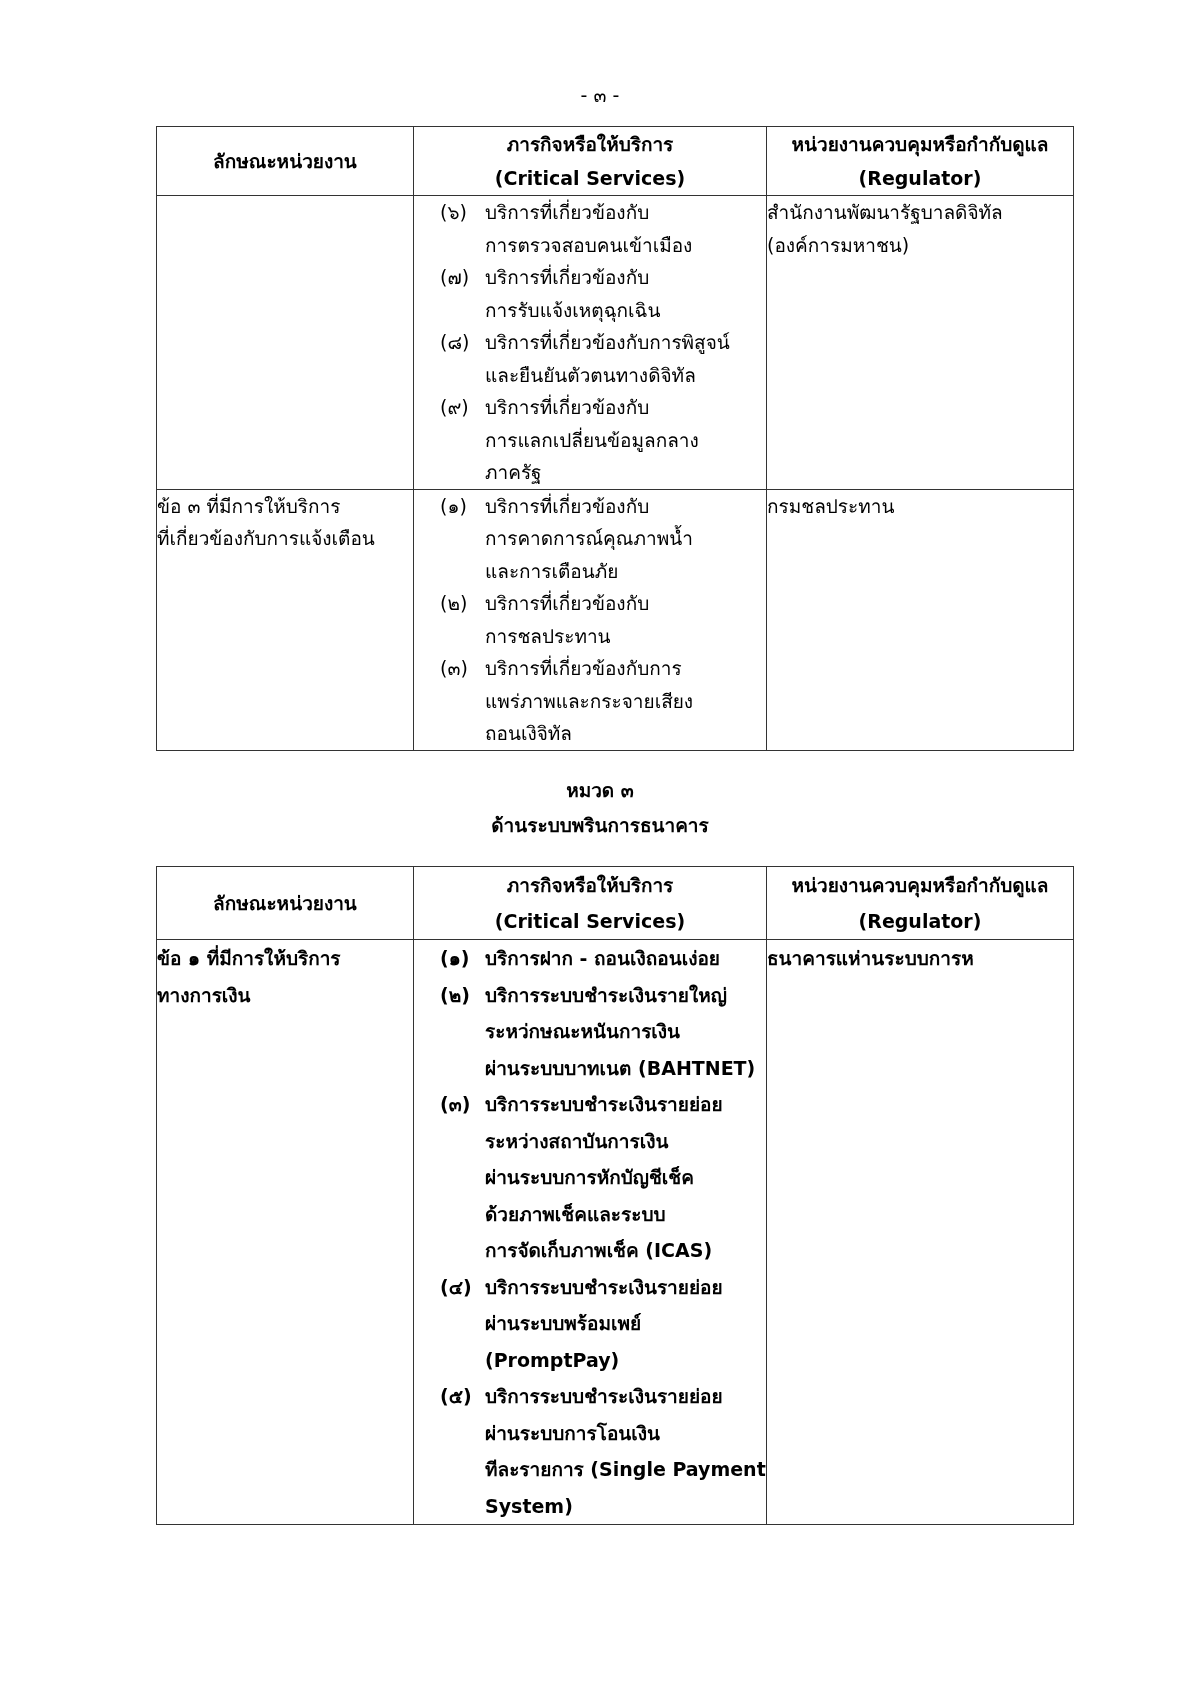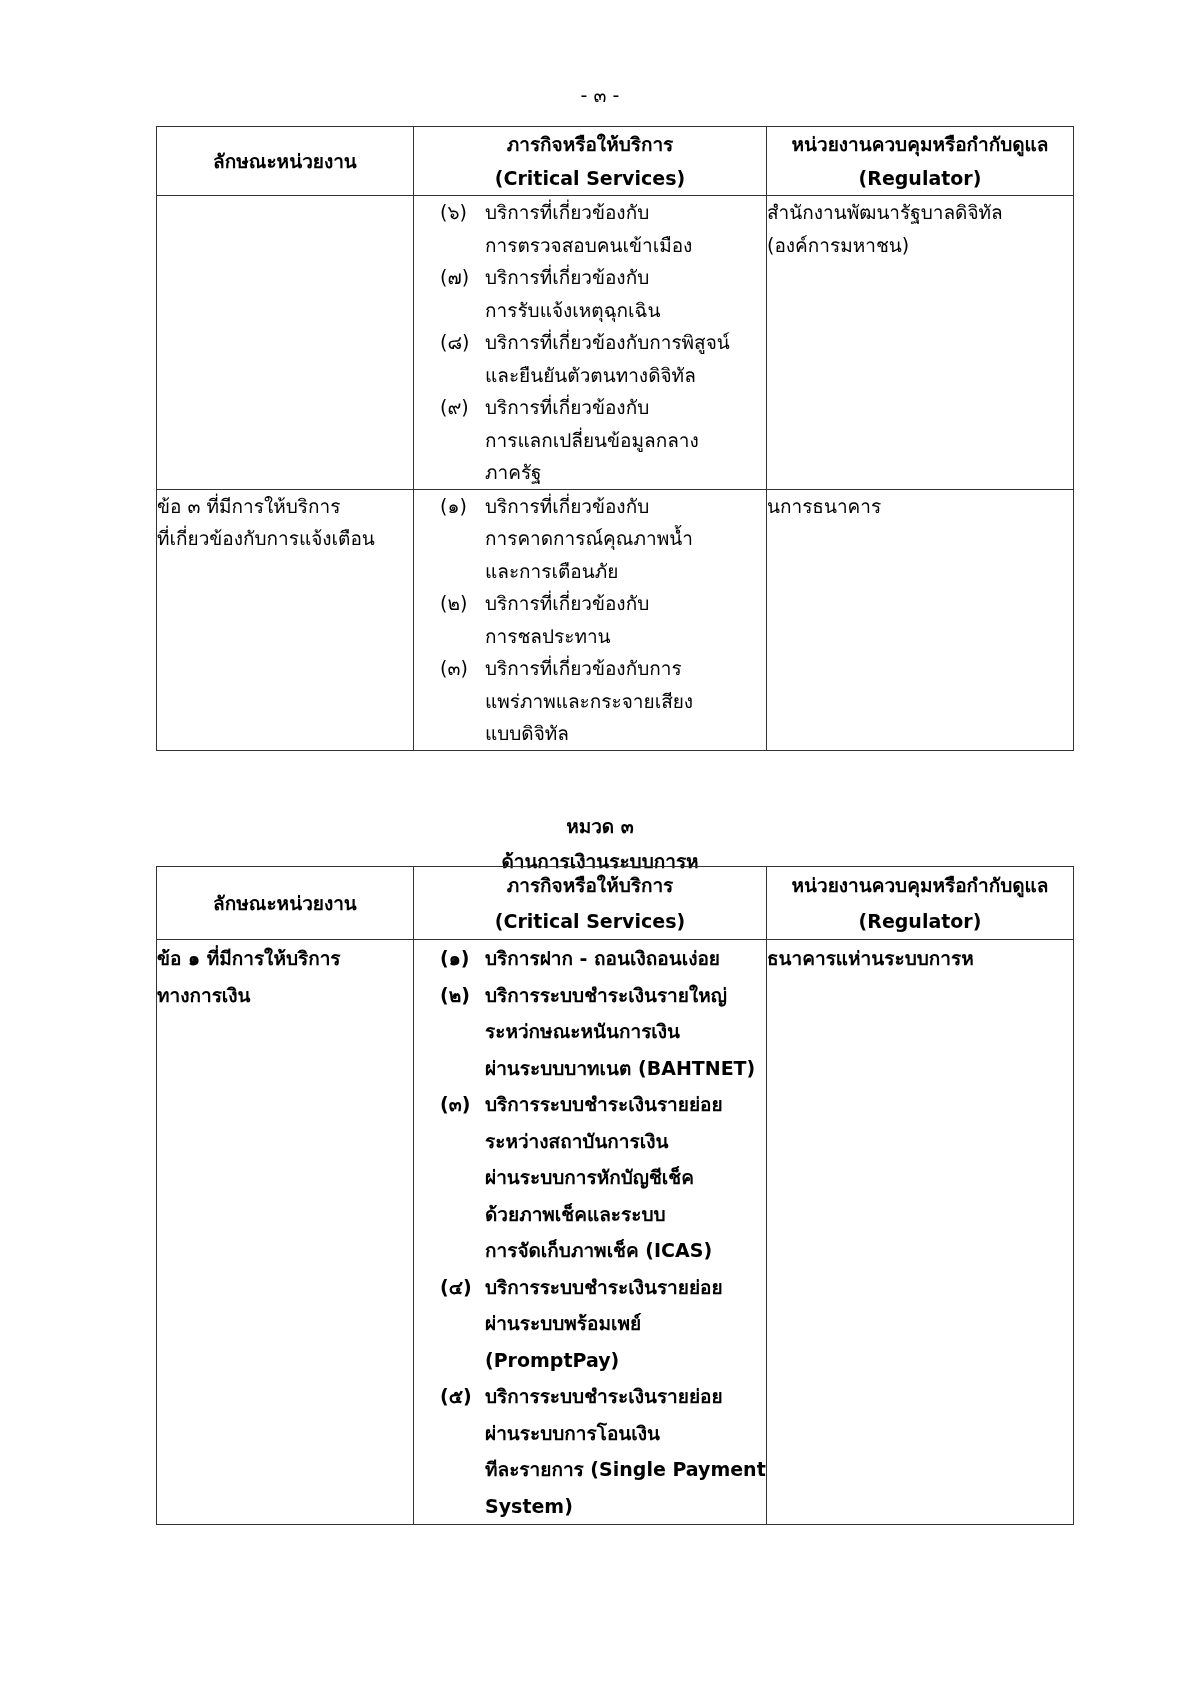--- a/index.html
+++ b/index.html
@@ -24,21 +24,21 @@
     .col2 { width: 353px; }
     .col3 { width: 307px; }
     .cell-left { padding: 0 0 0 10px; line-height: 32.5px; }
     .cell-right { padding: 0 0 0 10px; line-height: 32.5px; margin-left: 21px; }
     .svc-list { list-style: none; margin: 0; padding: 0 0 0 26px; }
     .svc-item { display: flex; line-height: 32.5px; }
     .svc-num { width: 45px; flex: 0 0 45px; }
     .svc-text { flex: 1; white-space: pre-line; }
     .section-head {
       position: absolute; left: 0; width: 1200px; text-align: center;
-      font-weight: bold; font-size: 19px; line-height: 34px; margin-top: 36px;
+      font-weight: bold; font-size: 19px; line-height: 34px;
     }
     #table1 { top: 126px; }
     #table1 .hdr-row { height: 66px; }
     #table2 { top: 866px; }
     #table2 .hdr-row { height: 72px; }
     #table2 th { line-height: 36px; }
     #table2 .cell-left, #table2 .cell-right, #table2 .svc-item { line-height: 36.5px; font-weight: bold; }
   </style>
 </head>
 <body>
@@ -112,33 +112,33 @@
             </li>
         <li class="svc-item">
               <span class="svc-num">(๒)</span>
               <span class="svc-text">บริการที่เกี่ยวข้องกับ
 การชลประทาน</span>
             </li>
         <li class="svc-item">
               <span class="svc-num">(๓)</span>
               <span class="svc-text">บริการที่เกี่ยวข้องกับการ
 แพร่ภาพและกระจายเสียง
-แบบดิจิทัล</span>
+ถอนเงิจิทัล</span>
             </li>
       </ul>
     </td>
     <td class="cell-right">
-          <div style="white-space:pre-line">นการธนาคาร</div>
+          <div style="white-space:pre-line">กรมชลประทาน</div>
         </td>
   </tr>
 </tbody>
   </table>
 
 <div class="section-head" style="top:773px">หมวด ๓</div>
-<div class="section-head" style="top:808px">ด้านการเงิานระบบการห</div>
+<div class="section-head" style="top:808px">ด้านระบบพรินการธนาคาร</div>
 
 <table class="doc" id="table2">
   <colgroup>
       <col class="col1">
       <col class="col2">
       <col class="col3">
     </colgroup>
   <tbody>
       <tr class="hdr-row">
     <th><span>ลักษณะหน่วยงาน</span></th>

